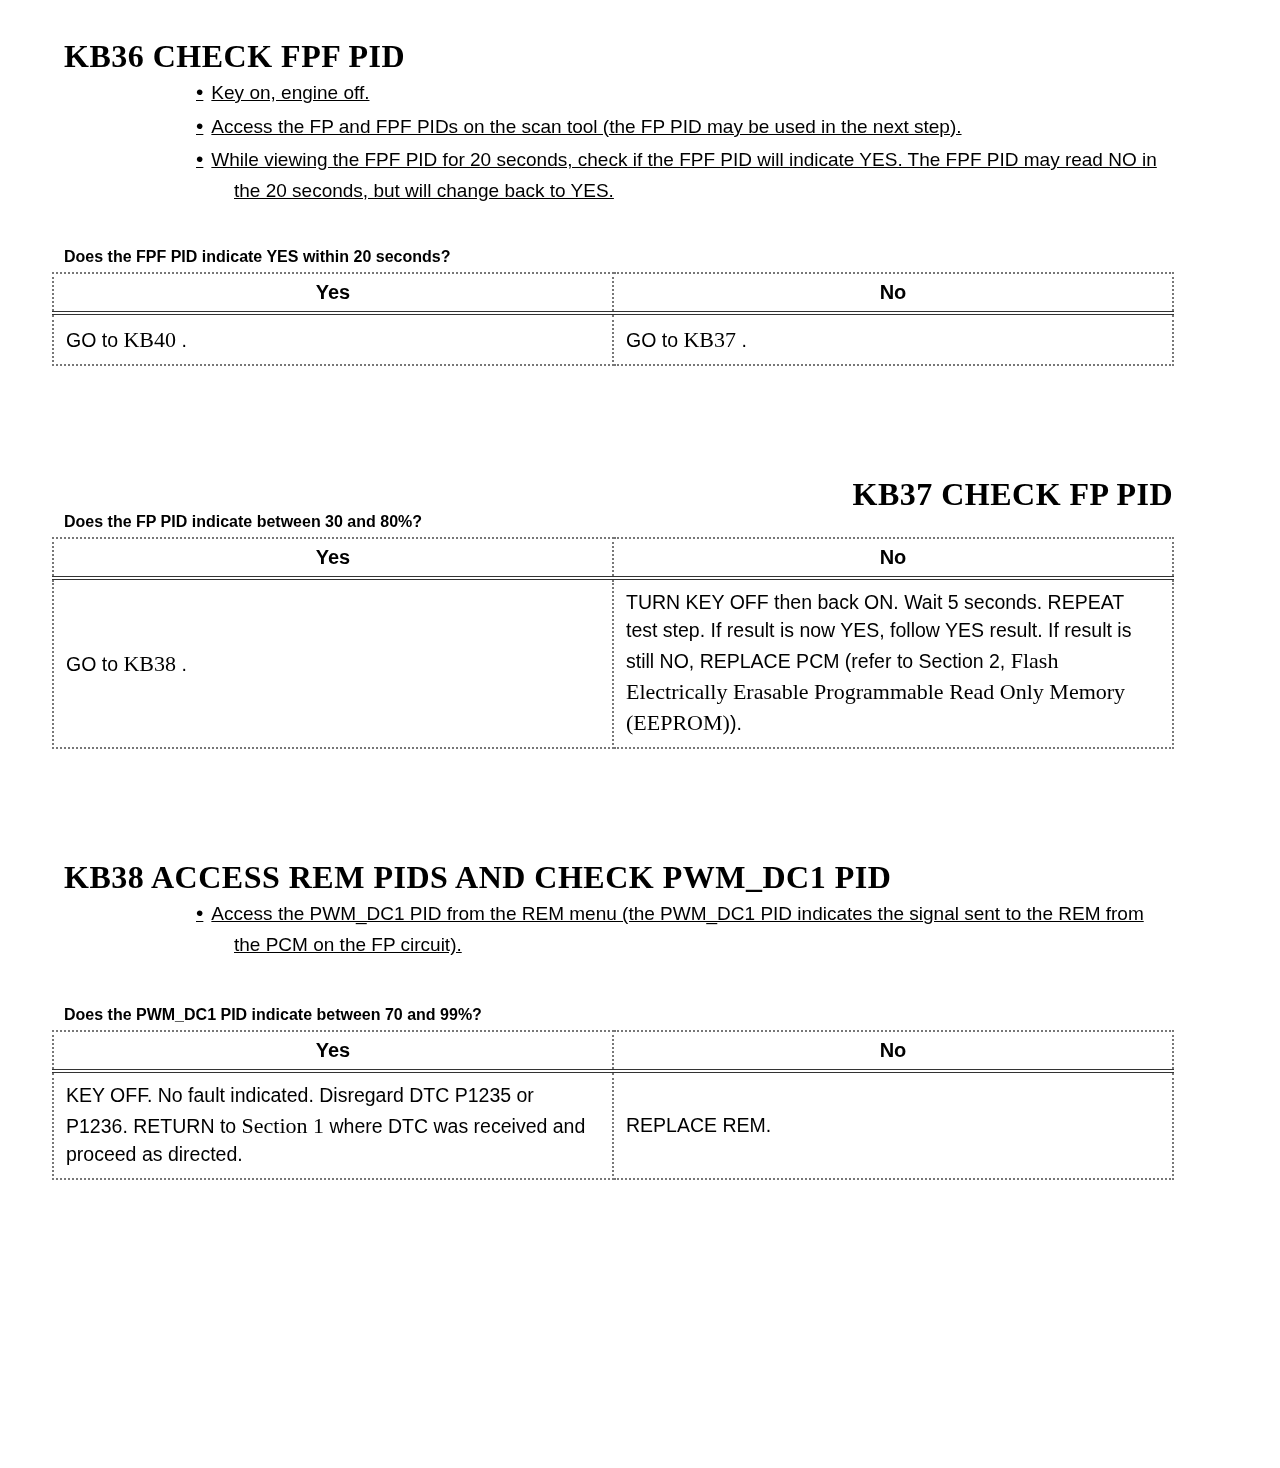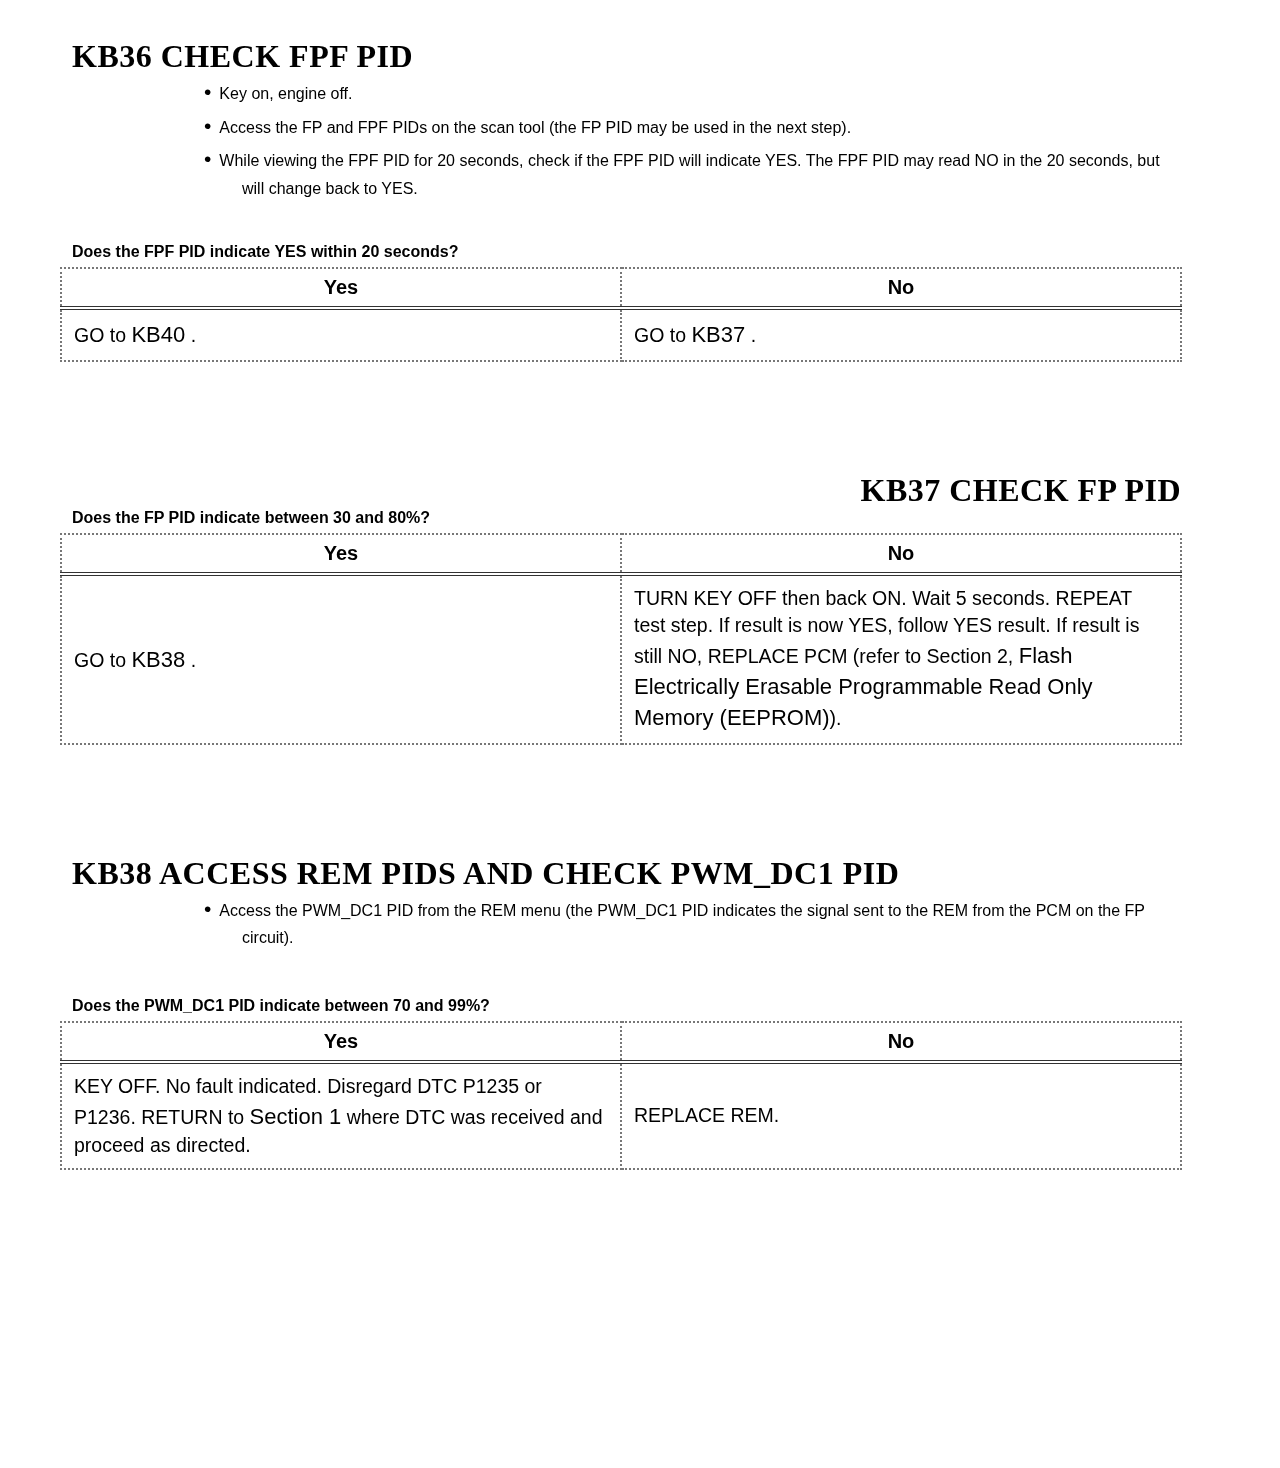--- a/index.html
+++ b/index.html
@@ -9,41 +9,41 @@
     color: #000000;
   }
   body {
     width: 1280px;
     font-family: "Liberation Sans", sans-serif;
   }
   .page {
     padding: 38px 50px 40px 64px;
     box-sizing: border-box;
     width: 1223px;
-    margin-left: 8px;
   }
   .section { margin: 0; }
   .section + .section { margin-top: 110px; }
 
   h1.sec-heading {
     font-family: "Liberation Serif", serif;
     font-weight: bold;
     font-size: 32px;
     margin: 0;
     letter-spacing: 0.5px;
   }
   .heading-gap-large { margin-bottom: 46px; }
   .heading-gap-small { margin-bottom: 8px; text-align: right; }
 
   ul.bullets {
     list-style: none;
     margin: 0 0 42px 0;
     padding: 0 0 0 132px;
-    font-size: 16px;
+    font-size: 19px;
     line-height: 1.6;
+    text-decoration: underline;
   }
   ul.bullets.single { margin-bottom: 46px; }
   ul.bullets li {
     padding-left: 38px;
     text-indent: -38px;
   }
   ul.bullets li::before {
     content: "\2022";
     font-size: 21px;
     margin-right: 8px;
@@ -75,21 +75,21 @@
   table.qtable td {
     padding: 9px 12px;
     vertical-align: middle;
     line-height: 1.42;
     text-align: left;
   }
   table.qtable col { width: 50%; }
 
   .run { font-family: "Liberation Sans", sans-serif; }
   .run.serif {
-    font-family: Liberation Sans, sans-serif;
+    font-family: Liberation Serif, serif;
     font-size: 22px;
   }
 </style>
 </head>
 <body>
 
 <div class="page">
 
   <div class="section">
     <h1 class="sec-heading heading-gap-large">KB36 CHECK FPF PID</h1>

